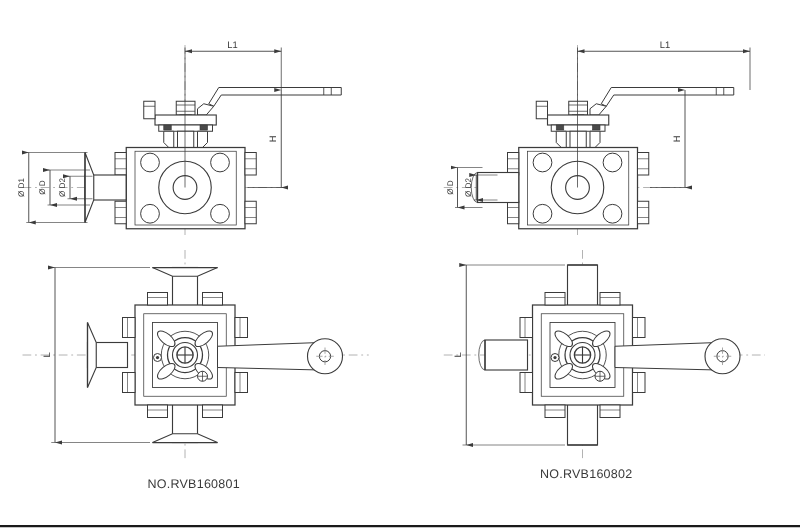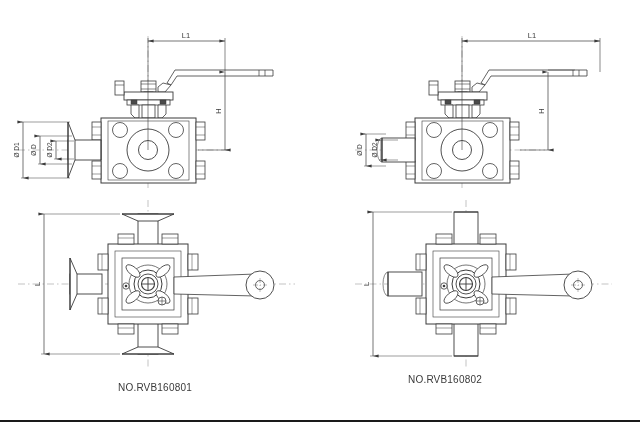--- a/index.html
+++ b/index.html
@@ -31,21 +31,21 @@
   }
   .caption {
     position: absolute;
     font-family: "Liberation Sans", sans-serif;
     font-size: 10px;
     color: #3a3a3a;
     letter-spacing: 0.2px;
     white-space: nowrap;
   }
   #caption-left  { left: 118px; top: 382px; }
-  #caption-right { left: 408px; top: 374px; }
+  #caption-right { left: 432px; top: 374px; }
 </style>
 </head>
 <body>
 
 <div id="sheet">
 
   <svg id="drawing-svg" viewBox="0 0 640 422">
     <defs>
       <marker id="arrL" markerWidth="9" markerHeight="7" refX="8" refY="3.5" orient="auto">
         <path d="M8,3.5 L0,1.2 L0,5.8 Z" fill="#3b3b3b"></path>

